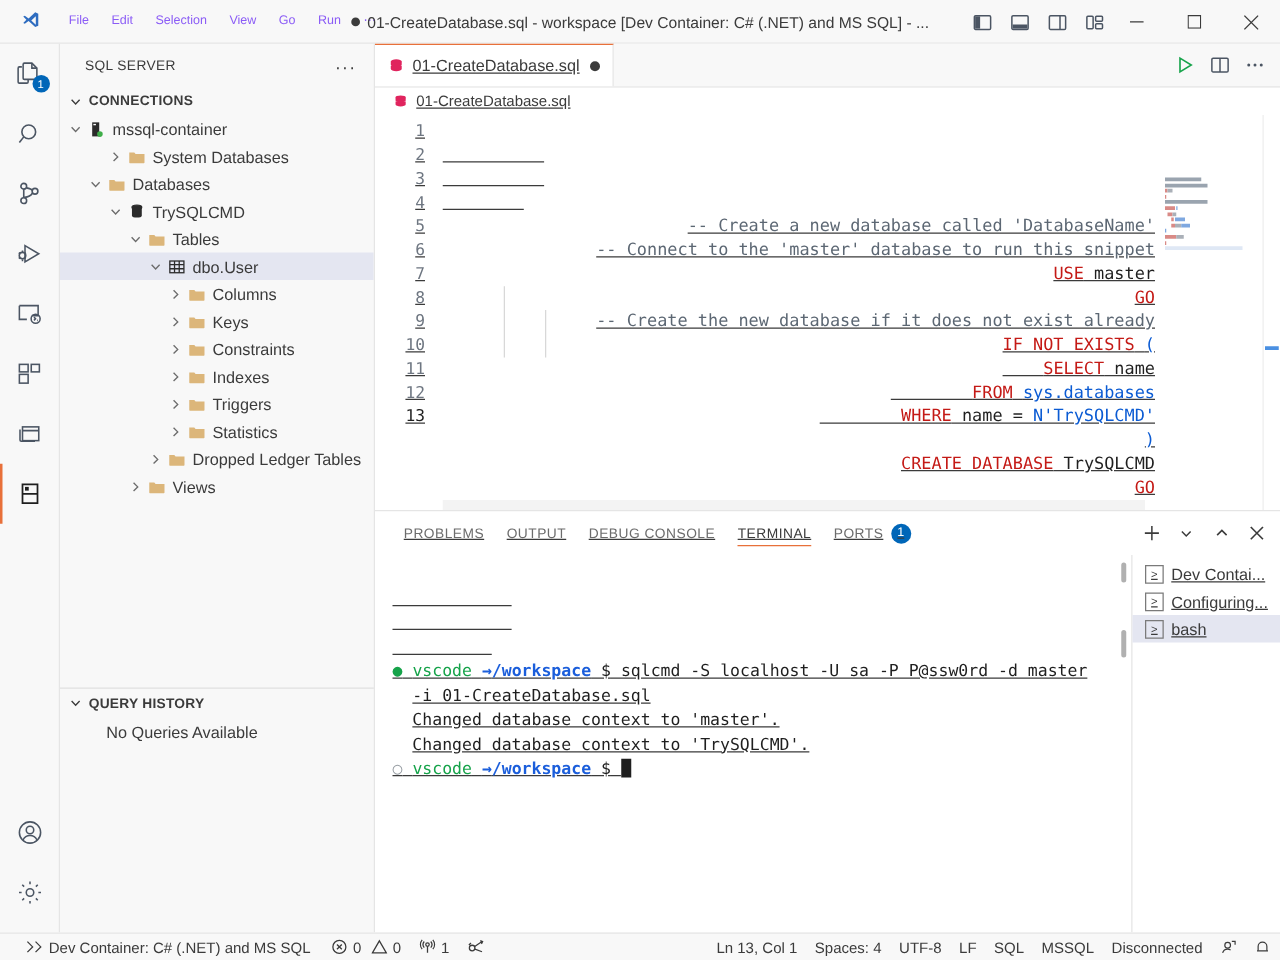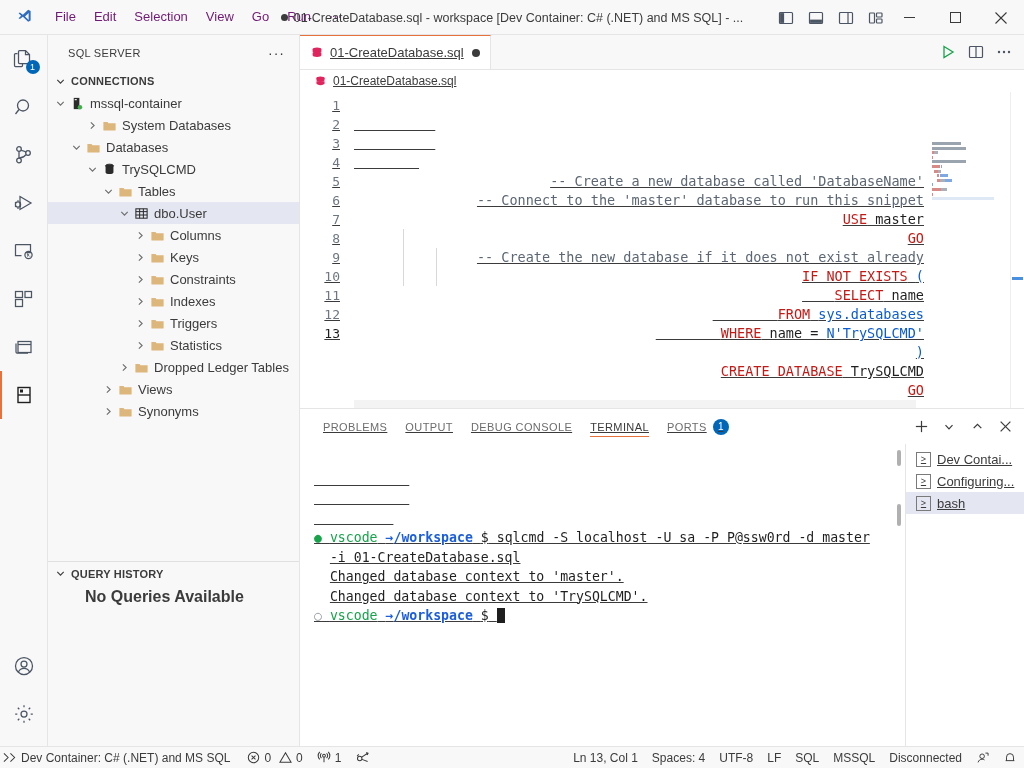--- a/index.html
+++ b/index.html
@@ -17,21 +17,21 @@
   .titlebar {
     height: 35px; flex: 0 0 35px;
     background: #f8f8f8;
     border-bottom: 1px solid #e5e5e5;
     display: flex; align-items: center;
     position: relative;
   }
   .vs-logo { width: 46px; height: 35px; display: flex; align-items: center; justify-content: center; }
   .menu { display: flex; align-items: center; gap: 0px; }
   .menu-item {
-    padding: 3px 9px; font-size: 13px; color: #701a75; border-radius: 4px;
+    padding: 3px 9px; font-size: 10px; color: #8b5cf6; border-radius: 4px;
     line-height: 18px; white-space: nowrap;
   }
   .title-center {
     position: absolute; left: 0; right: 0; top: 0; height: 35px;
     display: flex; align-items: center; justify-content: center;
     pointer-events: none; gap: 6px;
   }
   .title-text {
     font-size: 12.5px; color: #3b3b3b; white-space: nowrap;
     display: flex; align-items: center; gap: 6px;
@@ -91,21 +91,21 @@
   .tree { flex: 1 1 auto; overflow: hidden; position: relative; }
   .tree-row {
     height: 22px; display: flex; align-items: center; font-size: 13px;
     color: #3b3b3b; white-space: nowrap; position: relative;
   }
   .tree-row.selected { background: #e4e6f1; }
   .twisty { width: 16px; flex: 0 0 16px; display: flex; align-items: center; justify-content: center; color: #6c6c6c; }
   .tree-icon { width: 18px; flex: 0 0 18px; display: flex; align-items: center; justify-content: center; margin-right: 4px; }
   .tree-label { overflow: hidden; text-overflow: ellipsis; }
   .qh-section { border-top: 1px solid #e0e0e0; flex: 0 0 auto; }
-  .qh-empty { height: 22px; display: flex; align-items: center; padding-left: 37px; font-size: 16px; font-weight: bold; }
+  .qh-empty { height: 22px; display: flex; align-items: center; padding-left: 37px; font-size: 13px; }
   .sb-spacer { flex: 1 1 auto; }
 
   
   .editor-region { flex: 1 1 auto; display: flex; flex-direction: column; min-width: 0; min-height: 0; text-decoration: underline; }
   .tabs-row {
     height: 35px; flex: 0 0 35px; background: #f8f8f8;
     display: flex; align-items: stretch; border-bottom: 1px solid #e5e5e5;
     position: relative;
   }
   .tab {
@@ -203,21 +203,21 @@
   }
 
   
   .statusbar {
     height: 22px; flex: 0 0 22px; background: #f8f8f8; border-top: 1px solid #e5e5e5;
     display: flex; align-items: center; font-size: 12px; color: #3b3b3b;
   }
   .sb-left { display: flex; align-items: center; }
   .sb-right { margin-left: auto; display: flex; align-items: center; }
   .sb-item { display: flex; align-items: center; gap: 4px; padding: 0 7px; height: 22px; white-space: nowrap; }
-  .sb-remote { padding-left: 2px; padding-right: 10px; }
+  .sb-remote { padding-left: 20px; padding-right: 10px; }
   svg { display: block; }
 </style>
 </head>
 <body>
 
 <div class="app">
 
   <div class="titlebar">
     <div class="vs-logo">
       <svg width="19" height="19" viewBox="0 0 24 24">
@@ -576,34 +576,20 @@
               <svg width="11" height="11" viewBox="0 0 12 12">
                 <path d="M4.2 2.5 7.8 6l-3.6 3.5" fill="none" stroke="#6c6c6c" stroke-width="1.2"></path>
               </svg>
             </span>
             <span class="tree-icon">
               <svg width="15" height="15" viewBox="0 0 16 16">
                 <path d="M1.5 4.2h4.3l1.1 1.3h7.6v7.3a.6.6 0 0 1-.6.6H2.1a.6.6 0 0 1-.6-.6V4.2Z" fill="#dcb67a"></path>
               </svg>
             </span>
             <span class="tree-label">Views</span>
-          </div>
-          <div class="tree-row">
-            <span style="width:52px;flex:0 0 52px"></span>
-            <span class="twisty">
-              <svg width="11" height="11" viewBox="0 0 12 12">
-                <path d="M4.2 2.5 7.8 6l-3.6 3.5" fill="none" stroke="#6c6c6c" stroke-width="1.2"></path>
-              </svg>
-            </span>
-            <span class="tree-icon">
-              <svg width="15" height="15" viewBox="0 0 16 16">
-                <path d="M1.5 4.2h4.3l1.1 1.3h7.6v7.3a.6.6 0 0 1-.6.6H2.1a.6.6 0 0 1-.6-.6V4.2Z" fill="#dcb67a"></path>
-              </svg>
-            </span>
-            <span class="tree-label">Synonyms</span>
           </div>
         </div>
 
       <div class="qh-section">
         <div class="section-header" style="height:24px">
           <span class="twisty">
             <svg width="11" height="11" viewBox="0 0 12 12">
                 <path d="M2.5 4.2 6 7.8l3.5-3.6" fill="none" stroke="#3b3b3b" stroke-width="1.2"></path>
               </svg>
           </span>

